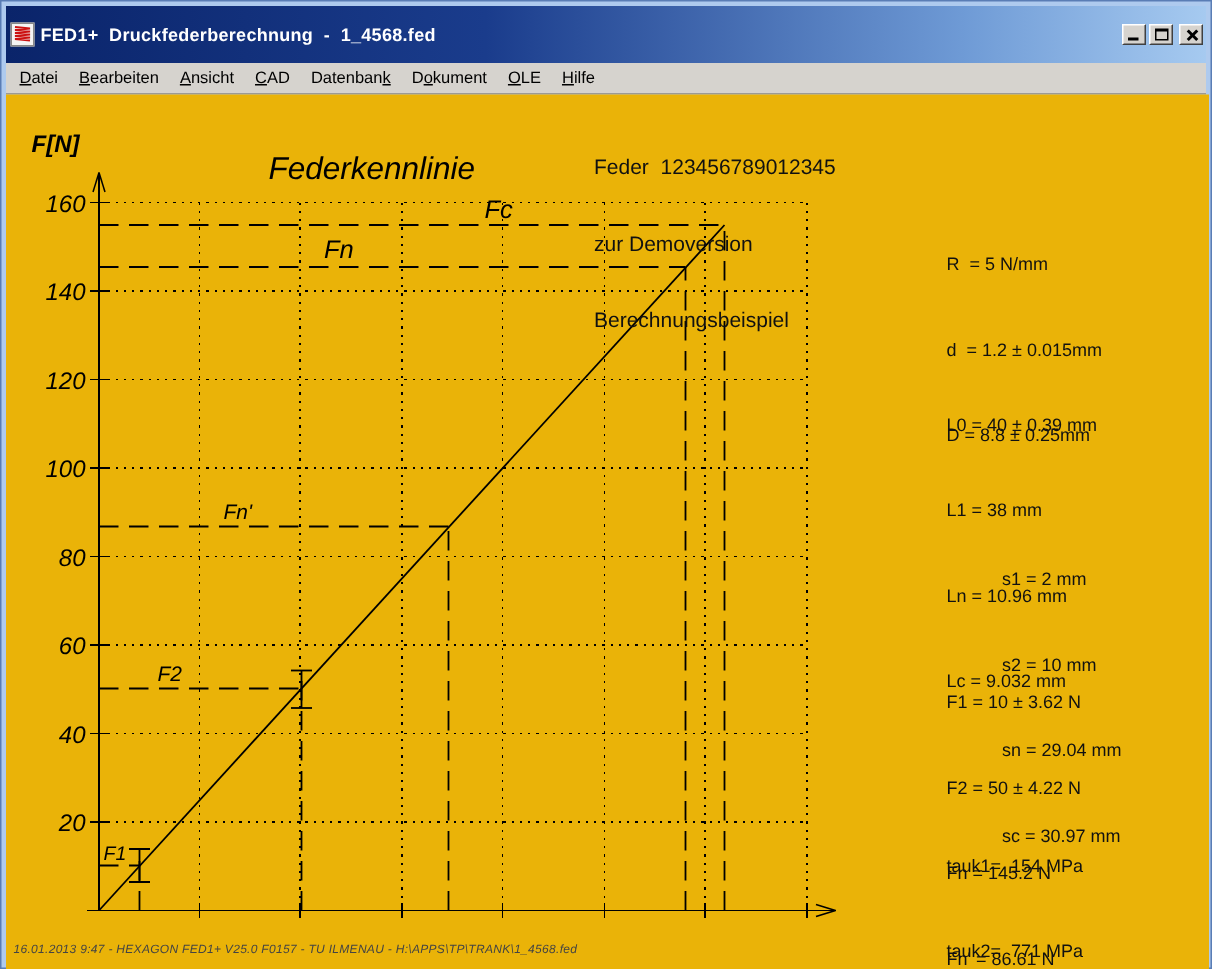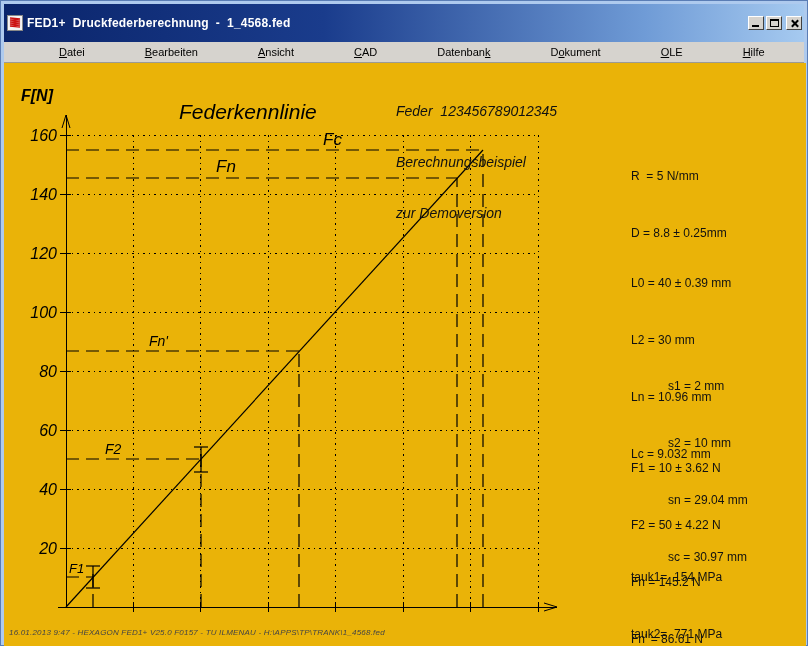--- a/index.html
+++ b/index.html
@@ -32,31 +32,31 @@
   .winbtn.close { margin-left:2px; }
   .glyph-min { position:absolute; left:3px; bottom:2px; width:7px; height:2px; background:#000; }
   .glyph-max { position:absolute; left:3px; top:2px; width:9px; height:8px; border:1px solid #000; border-top:2px solid #000; }
   .glyph-close-a,.glyph-close-b { position:absolute; left:7px; top:2px; width:2px; height:9px; background:#000; }
   .glyph-close-a { transform:rotate(45deg); }
   .glyph-close-b { transform:rotate(-45deg); }
   .menubar {
     height:21px; background:#d6d3ce; display:flex; align-items:center;
     font-size:11px; color:#000; border-bottom:1px solid #9c9a94; padding-left:2px;
   }
-  .menu-item { padding:3px 7px; white-space:pre; cursor:default;margin-left:46px; }
+  .menu-item { padding:3px 7px; white-space:pre; cursor:default; }
   .menu-item u { text-decoration:underline; }
   .client {
     position:relative;
     width:802px; height:597px;
     background:#eab308; overflow:hidden;
   }
   .chart-svg { position:absolute; left:0; top:0; }
   .anno {
     position:absolute; left:392px; top:6px;
-    font-style:italic; font-size:14px; line-height:17px; color:#111; white-space:pre;
+    font-size:14px; line-height:17px; color:#111; white-space:pre;
   }
   .resgroup {
     position:absolute; left:627px;
     font-size:12px; line-height:19px; color:#111; white-space:pre;
   }
   .g1 { top:66px; } .g2 { top:173px; } .g3 { top:276px;margin-left:37px; } .g4 { top:358px; } .g5 { top:467px; }
   .statusline {
     position:absolute; left:5px; top:565px;
     font-style:italic; font-size:8px; color:#444; letter-spacing:0.2px; white-space:pre;
   }
@@ -209,32 +209,33 @@
         <text x="68" y="556" font-size="13">F1</text>
         <text x="104" y="437" font-size="14">F2</text>
         <text x="148" y="329" font-size="14">Fn'</text>
         <text x="215" y="155" font-size="17">Fn</text>
         <text x="322" y="128" font-size="17">Fc</text>
       </g>
     </svg>
 
     <div class="anno">
       <div>Feder  123456789012345</div>
+      <div>zur Demoversion</div>
       <div>Berechnungsbeispiel</div>
-      <div>zur Demoversion</div>
     </div>
 
     <div class="resgroup g1">
       <div>R  = 5 N/mm</div>
+      <div>d  = 1.2 ± 0.015mm</div>
       <div>D = 8.8 ± 0.25mm</div>
     </div>
 
     <div class="resgroup g2">
       <div>L0 = 40 ± 0.39 mm</div>
-      <div>L2 = 30 mm</div>
+      <div>L1 = 38 mm</div>
       <div>Ln = 10.96 mm</div>
       <div>Lc = 9.032 mm</div>
     </div>
 
     <div class="resgroup g3">
       <div>s1 = 2 mm</div>
       <div>s2 = 10 mm</div>
       <div>sn = 29.04 mm</div>
       <div>sc = 30.97 mm</div>
     </div>

